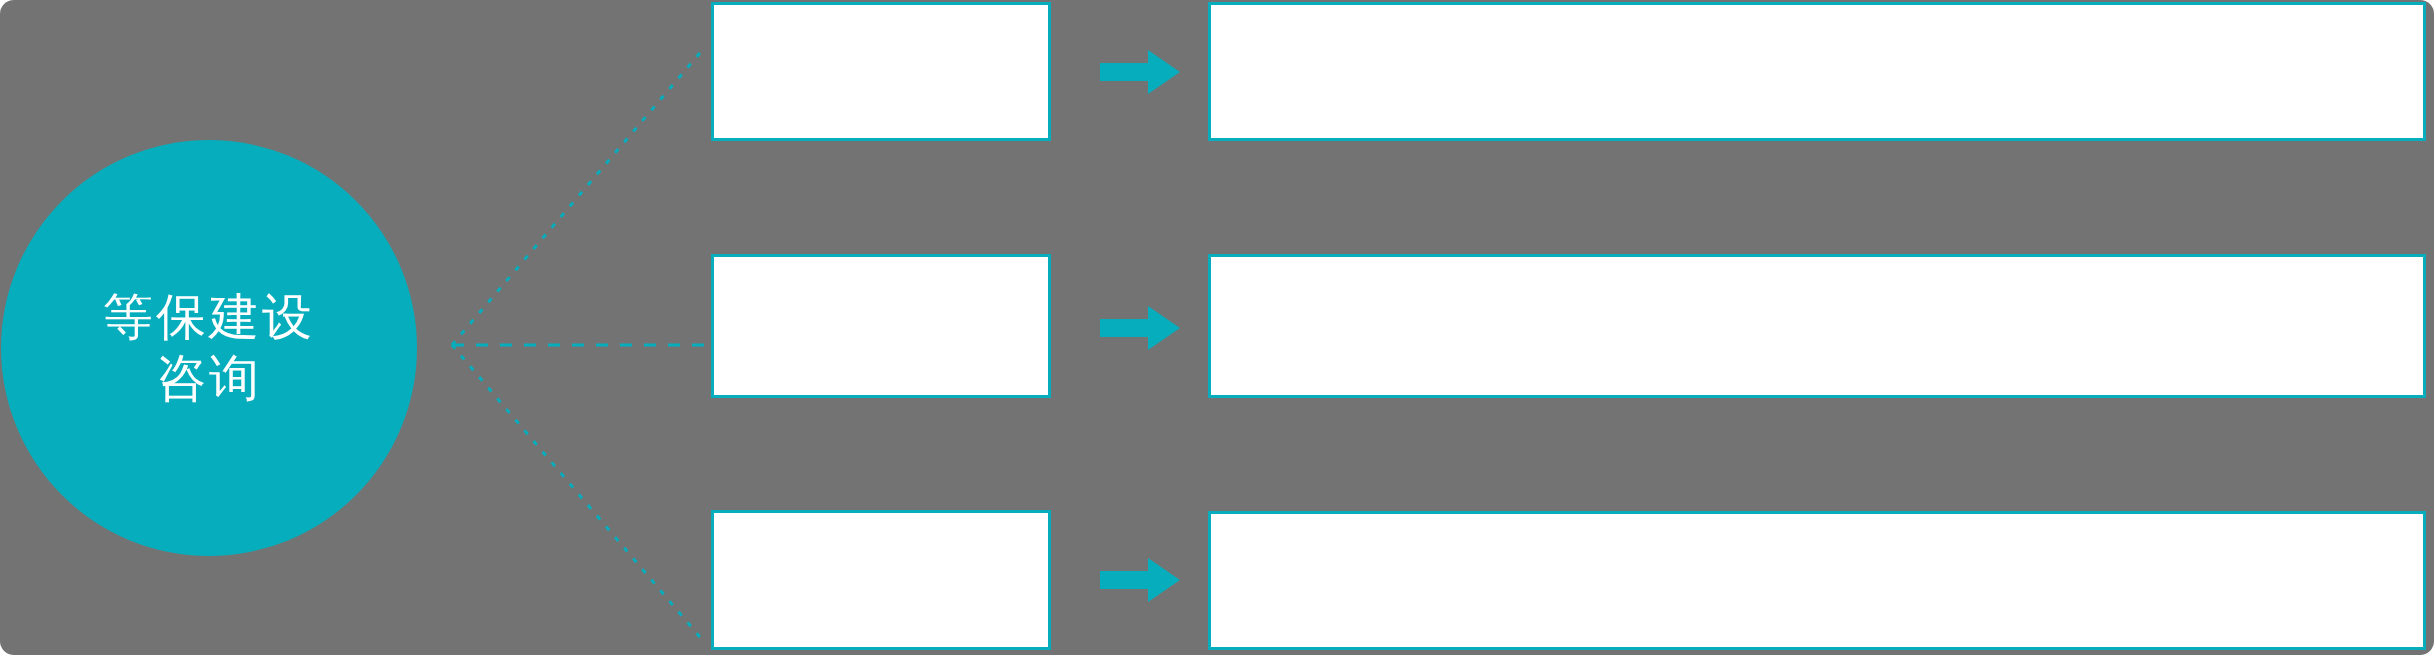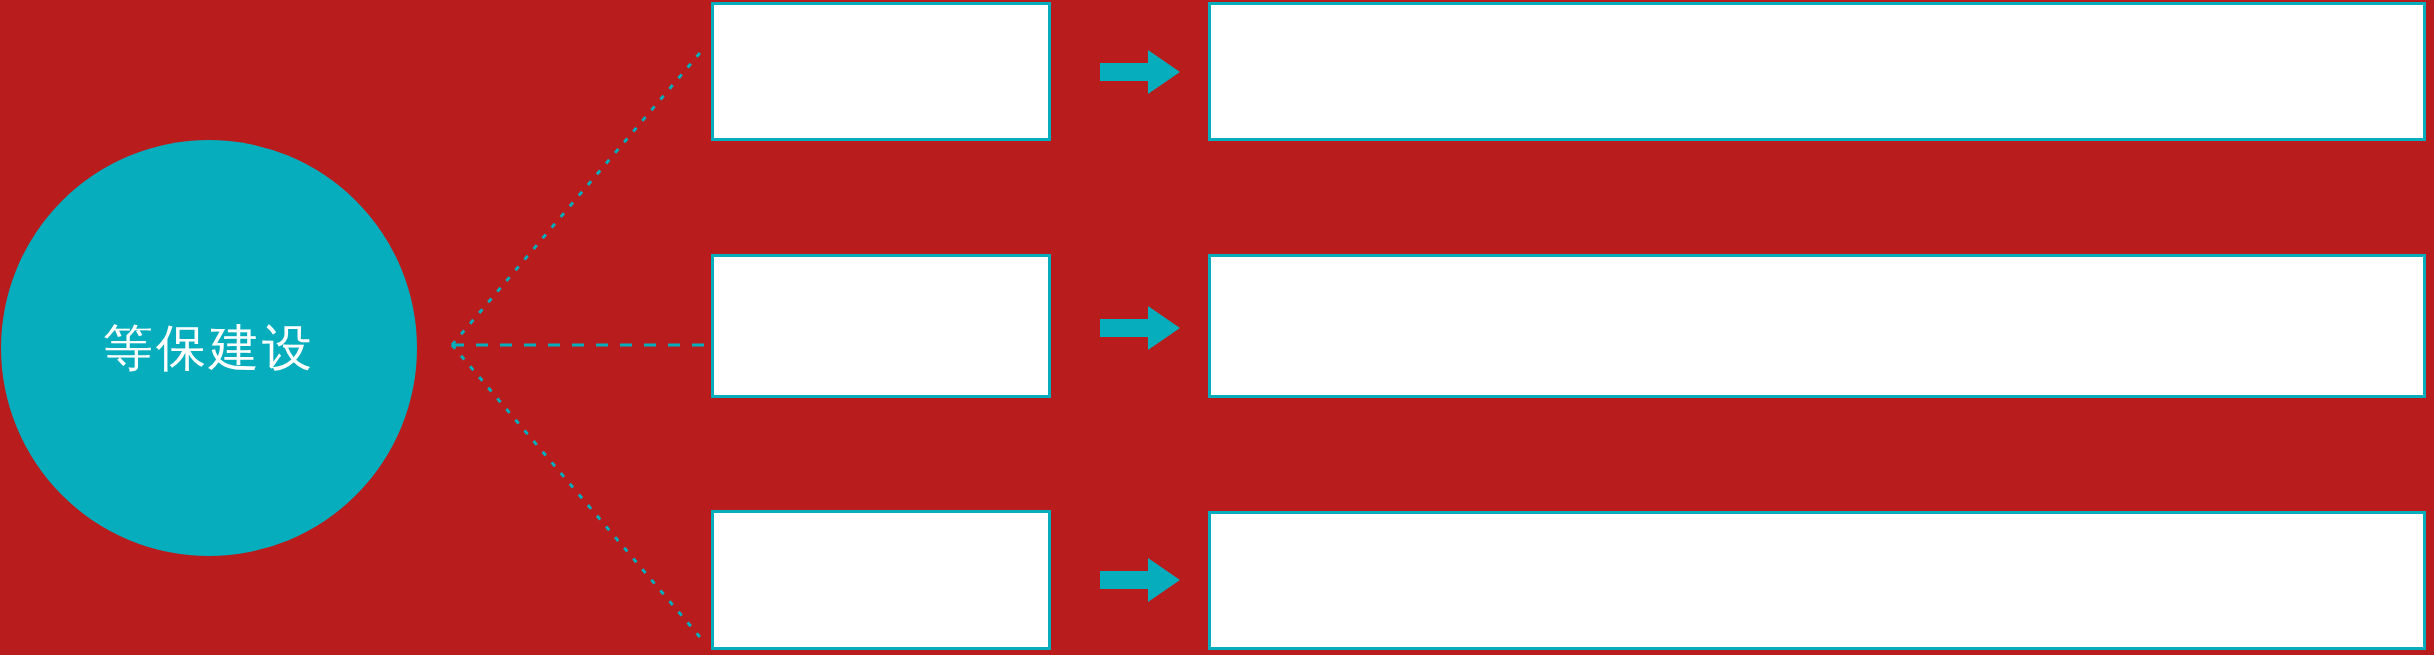--- a/index.html
+++ b/index.html
@@ -9,22 +9,23 @@
     background: #ffffff;
   }
   body {
     font-family: "Liberation Sans", "DejaVu Sans", sans-serif;
   }
 
   #canvas {
     position: relative;
     width: 2434px;
     height: 655px;
-    background: #b91c1c;
+    background: #737373;
     overflow: hidden;
+    border-radius: 14px;
   }
 
   
   .hub-circle {
     position: absolute;
     left: 1px;
     top: 140px;
     width: 416px;
     height: 416px;
     border-radius: 50%;
@@ -109,20 +110,21 @@
   }
   .block-arrow svg { display: block; width: 100%; height: 100%; }
 </style>
 </head>
 <body>
 
 <div id="canvas">
 
   <div class="hub-circle">
     <div class="hub-line">等保建设</div>
+    <div class="hub-line">咨询</div>
   </div>
 
   <svg class="connector-layer" viewBox="0 0 2434 655" xmlns="http://www.w3.org/2000/svg">
     <g stroke="#06AEBD" stroke-width="3" fill="none" stroke-linecap="butt">
       <line x1="452" y1="345" x2="705" y2="47" stroke-dasharray="5 9"></line>
       <line x1="452" y1="345" x2="705" y2="345" stroke-dasharray="12 12"></line>
       <line x1="452" y1="345" x2="705" y2="643" stroke-dasharray="5 9"></line>
     </g>
   </svg>
 

